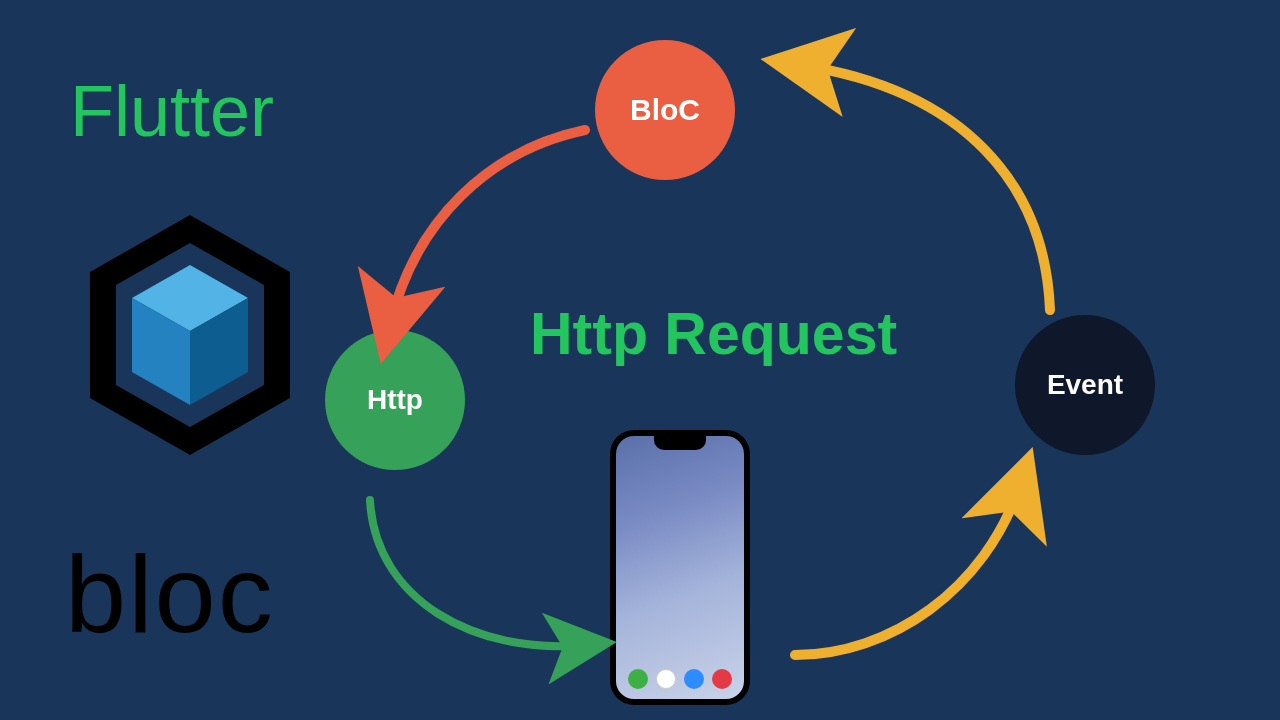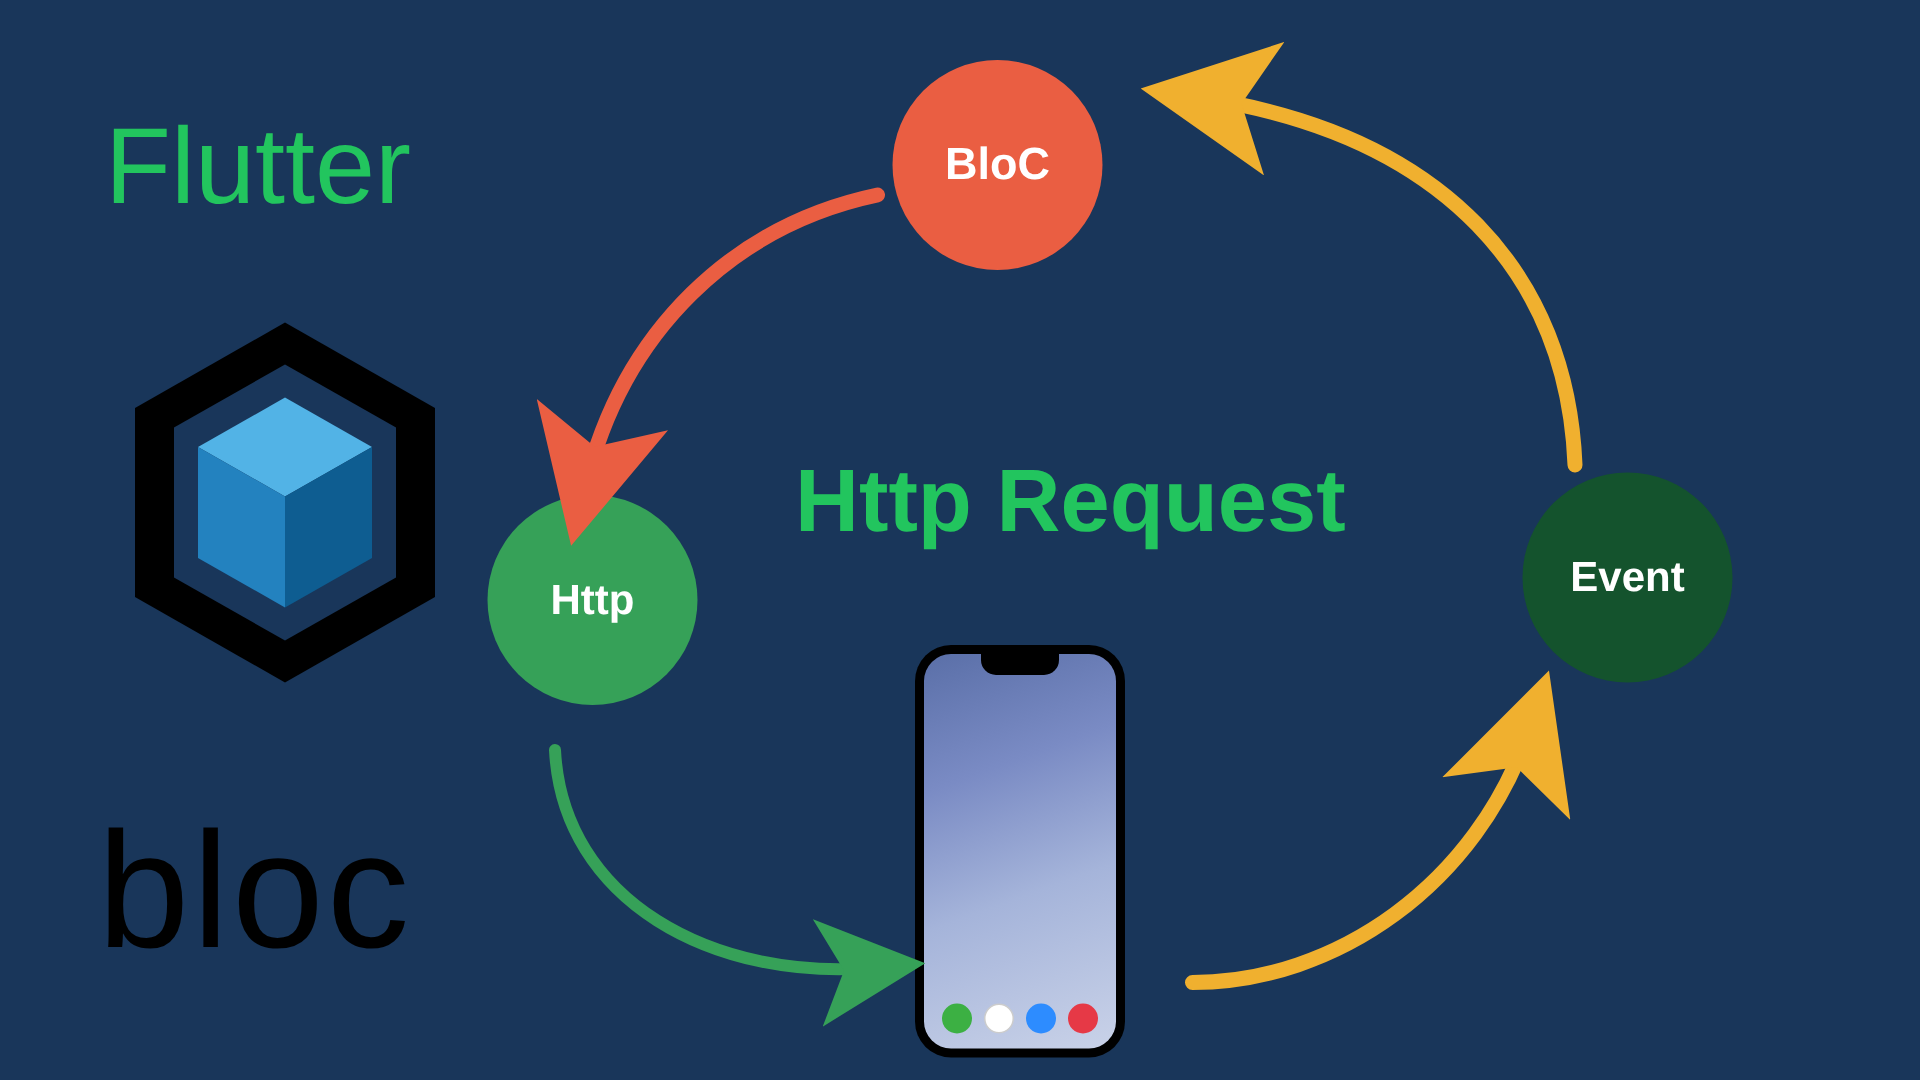--- a/index.html
+++ b/index.html
@@ -90,21 +90,21 @@
 <div class="title" style="left:65px; top:530px; font-size:110px; color:#000; font-weight:400; letter-spacing:2px;">bloc</div>
 
 <div class="circle" style="left:595px; top:40px; width:140px; height:140px; background:#ea5e42; font-size:30px;">
   <span>BloC</span>
 </div>
 
 <div class="circle" style="left:325px; top:330px; width:140px; height:140px; background:#36a158; font-size:28px;">
   <span>Http</span>
 </div>
 
-<div class="circle" style="left:1015px; top:315px; width:140px; height:140px; background:#14532d; font-size:28px;">
+<div class="circle" style="left:1015px; top:315px; width:140px; height:140px; background:#0f172a; font-size:28px;">
   <span>Event</span>
 </div>
 
 <div class="title" style="left:530px; top:300px; font-size:59px; font-weight:600;">Http Request</div>
 
 <div class="phone" style="left:610px; top:430px;">
   <div class="phone-screen">
     <div class="phone-notch"></div>
     <div class="phone-apps">
       <div class="app-icon" style="background:#3cb043;"></div>

